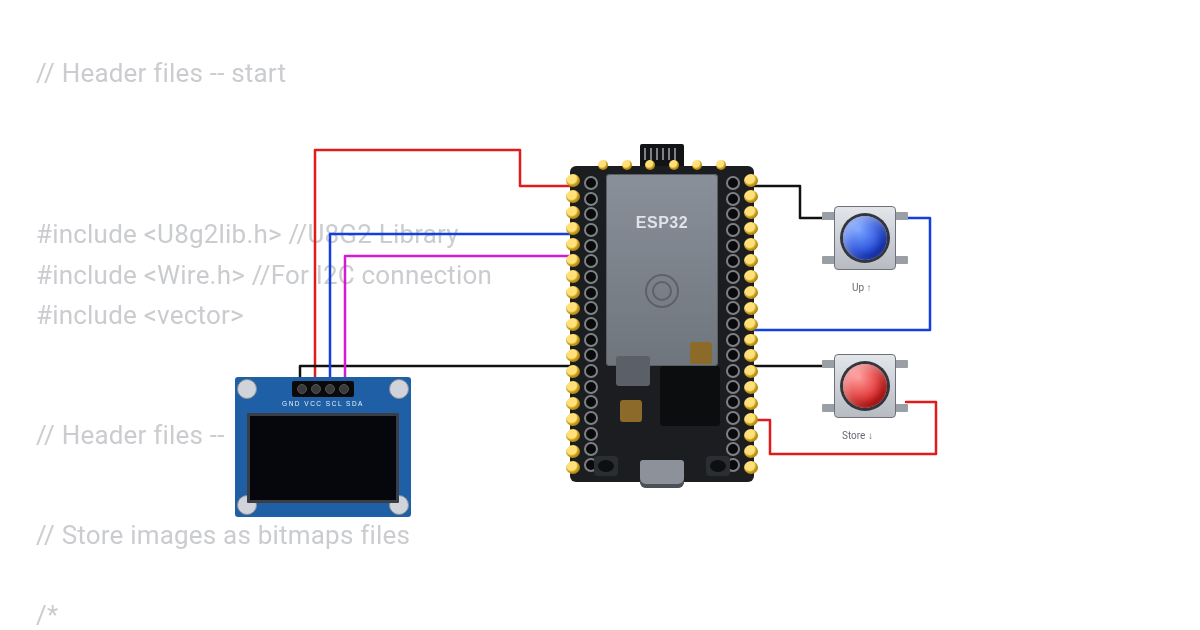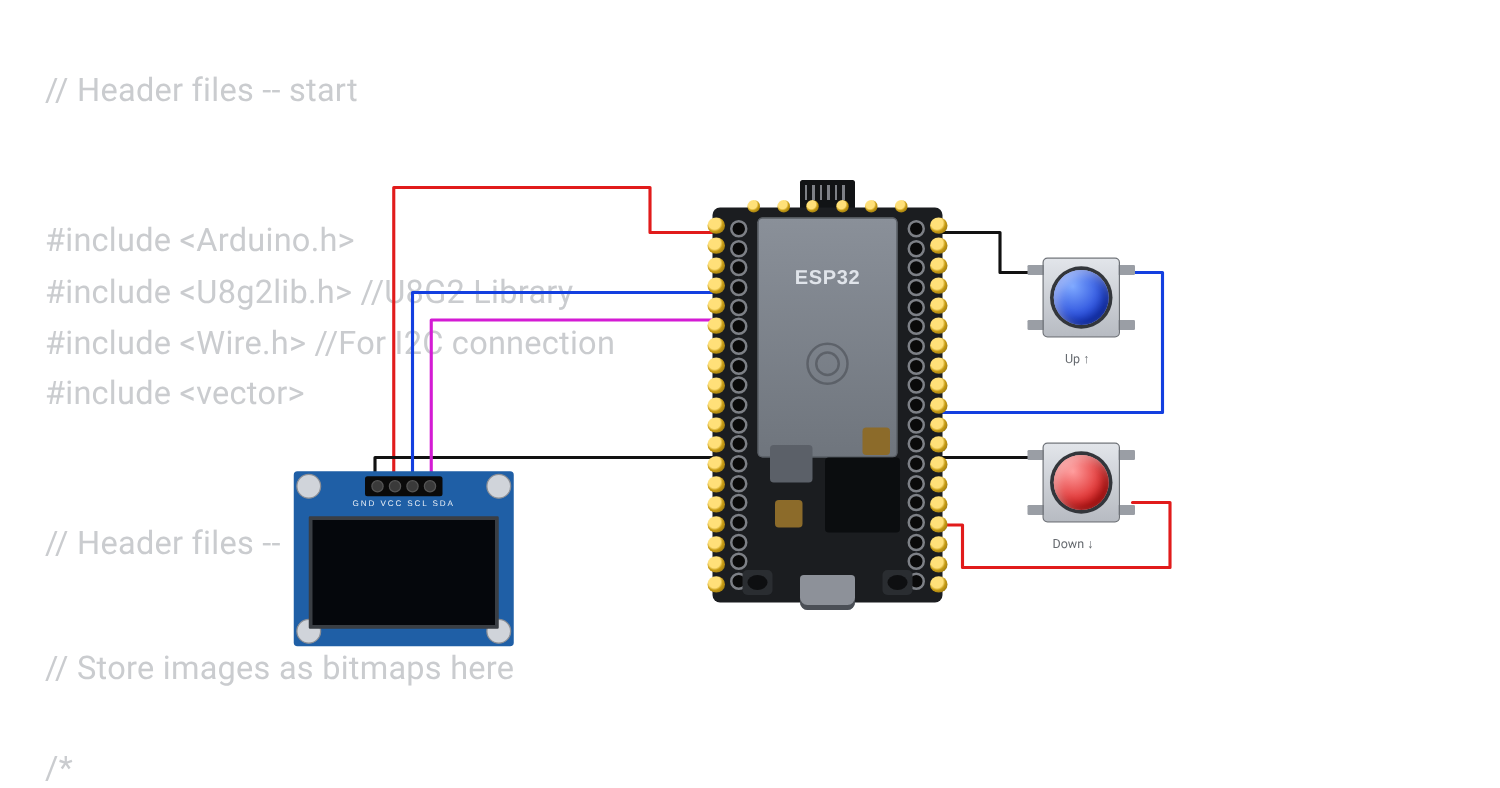--- a/index.html
+++ b/index.html
@@ -269,26 +269,25 @@
     font-size:10px;
     white-space:nowrap;
   }
 </style>
 </head>
 <body>
 
 <div class="canvas">
 
   <div class="code-line" style="left:36px; top:58px;">// Header files -- start</div>
-  <div class="code-line" style="left:36px; top:178px;">#include &lt;Arduino.h&gt;</div>
   <div class="code-line" style="left:36px; top:219px;">#include &lt;U8g2lib.h&gt; //U8G2 Library</div>
   <div class="code-line" style="left:36px; top:260px;">#include &lt;Wire.h&gt; //For I2C connection</div>
   <div class="code-line" style="left:36px; top:420px;">// Header files --</div>
   <div class="code-line" style="left:36px; top:300px;">#include &lt;vector&gt;</div>
-  <div class="code-line" style="left:36px; top:520px;">// Store images as bitmaps here</div>
+  <div class="code-line" style="left:36px; top:520px;">// Store images as bitmaps files</div>
   <div class="code-line" style="left:36px; top:600px;">/*</div>
 
   <svg class="wires">
 
     <path class="wire" d="M 315 380 L 315 150 L 520 150 L 520 186 L 576 186" stroke="#e11b1b"></path>
 
     <path class="wire" d="M 300 380 L 300 366 L 576 366" stroke="#111111"></path>
 
     <path class="wire" d="M 330 380 L 330 234 L 576 234" stroke="#133fe0"></path>
 
@@ -438,15 +437,15 @@
   <div class="btn-label" style="left:852px; top:282px;">Up ↑</div>
 
   <div class="pushbtn red" style="left:824px; top:348px;">
     <div class="leg tl"></div>
       <div class="leg bl"></div>
       <div class="leg tr"></div>
       <div class="leg br"></div>
     <div class="frame"></div>
     <div class="cap"></div>
   </div>
-  <div class="btn-label" style="left:842px; top:430px;">Down ↓</div>
+  <div class="btn-label" style="left:842px; top:430px;">Store ↓</div>
 
 </div>
 
 </body></html>

